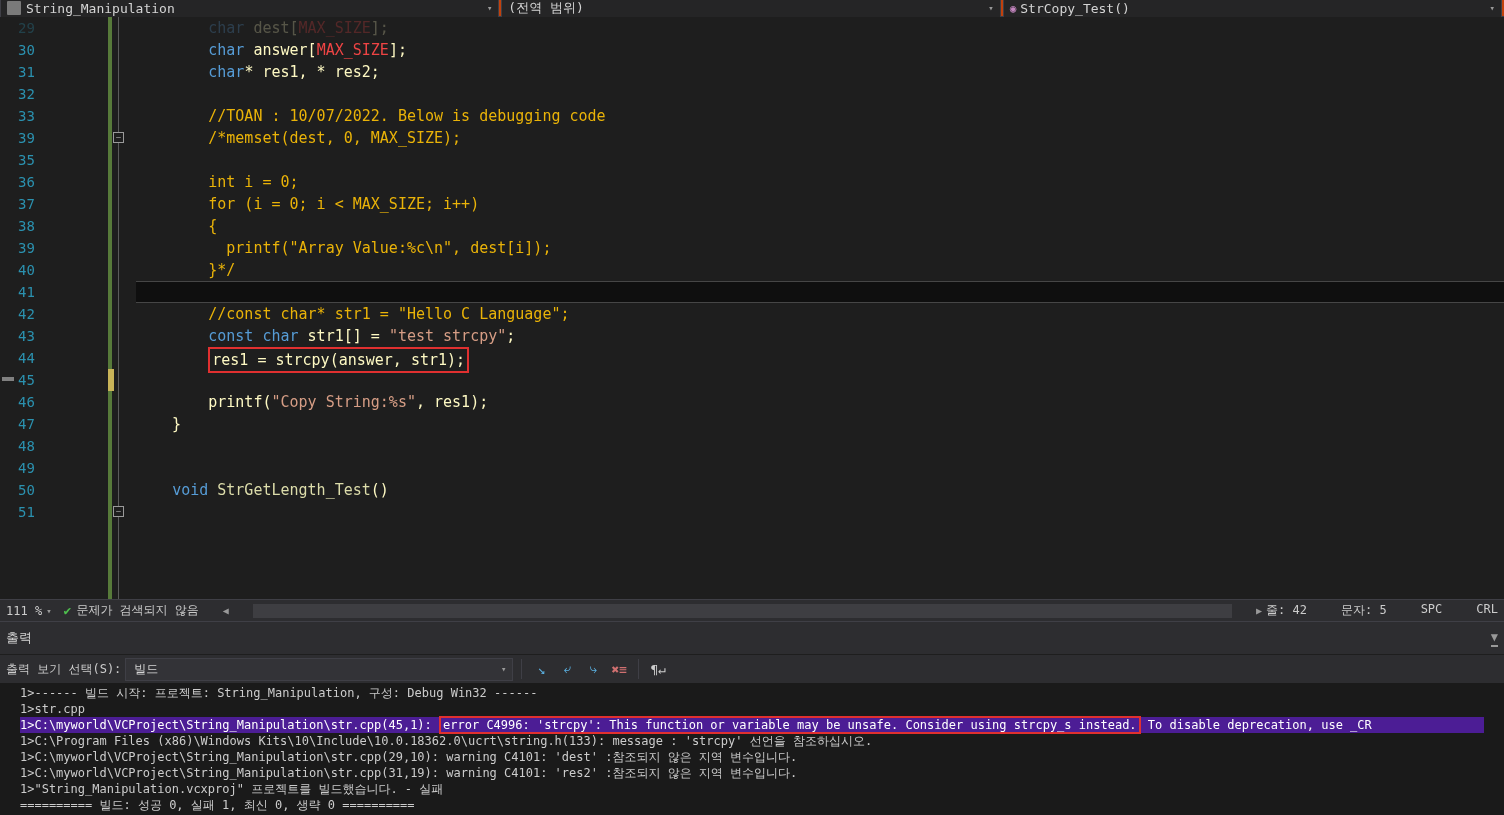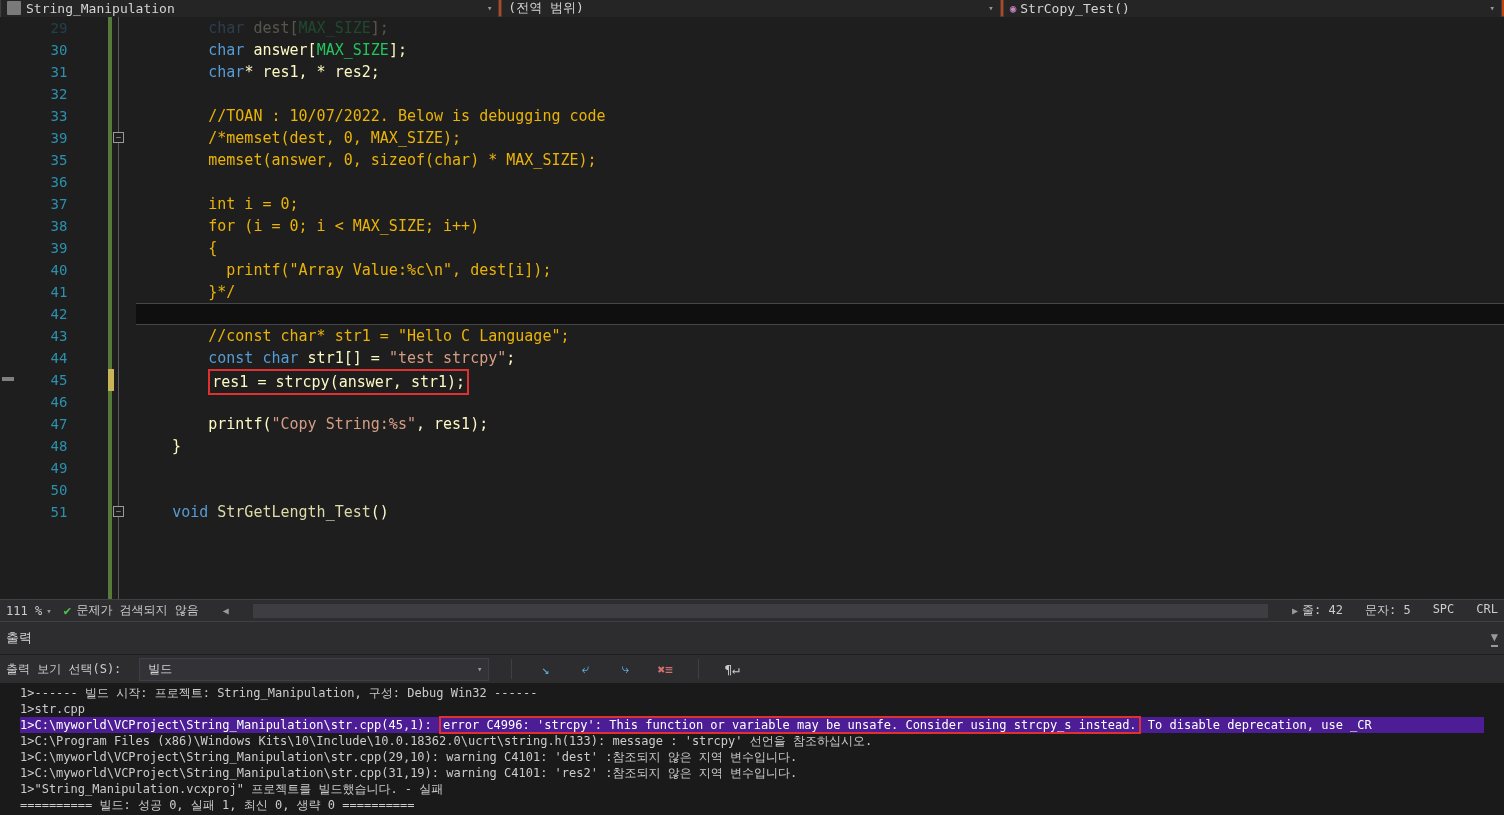--- a/index.html
+++ b/index.html
@@ -40,21 +40,21 @@
     .editor-container {
       flex: 1;
       display: flex;
       background: #1e1e1e;
       overflow: hidden;
       position: relative;
     }
     .gutter {
       width: 90px;
       background: #1e1e1e;
-      text-align: center;
+      text-align: left;
       padding-right: 8px;
       color: #2b91af;
       font-size: 14px;
       line-height: 22px;
       padding-top: 0px;
     }
     .gutter .line-num { height: 22px; }
     .code-margin {
       width: 28px;
       background: #1e1e1e;
@@ -87,21 +87,21 @@
       position: relative;
       overflow: hidden;
     }
     .code-line { height: 22px; white-space: pre; position: relative; }
     .code-line.current { background: #0f0f0f; border: 1px solid #464646; border-left: none; border-right: none; }
     .highlight-box { border: 2px solid #e03030; padding: 0 2px; display: inline-block; }
     .kw { color: #569cd6; }
     .comment { color: #eab308; }
     .string { color: #d69d85; }
     .func { color: #dcdcaa; }
-    .var { color: #22c55e; }
+    .var { color: #ef4444; }
     .text { color: #fef9c3; }
     .breakpoint-area {
       width: 18px;
       position: relative;
     }
     .marker-arrow {
       position: absolute;
       left: 2px;
       width: 12px;
       height: 4px;
@@ -111,21 +111,21 @@
       display: flex;
       background: #2d2d30;
       height: 22px;
       align-items: center;
       padding: 8px 6px;
       border-top: 1px solid #3f3f46;
       font-size: 12px;
       color: #cccccc;
     }
     .status-icon { color: #4ec04e; margin-right: 5px; font-size: 13px; }
-    .status-right { margin-left: auto; display: flex; gap: 22px; }
+    .status-right { margin-left: auto; display: flex; gap: 34px; }
     .hscroll {
       flex: 1;
       height: 14px;
       background: #3e3e42;
       margin: 0 20px;
       position: relative;
     }
     .hscroll-arrow { width: 14px; text-align: center; color: #999; font-size: 10px; }
     .output-panel {
       background: #1a1a1a;
@@ -140,30 +140,30 @@
       border-top: 1px solid #3f3f46;
       border-bottom: 1px solid #1e1e1e;
     }
     .output-pin { margin-left: auto; font-size: 12px; color: #999; border-bottom: 2px solid #999; padding-bottom: 1px; }
     .output-toolbar {
       background: #2d2d30;
       height: 28px;
       display: flex;
       align-items: center;
       padding: 0 6px;
-      gap: 18px;
+      gap: 4px;
     }
     .output-toolbar-label { font-size: 12px; color: #cccccc; }
     .output-dropdown {
       background: #333337;
       border: 1px solid #3f3f46;
       padding: 2px 40px 2px 8px;
       font-size: 12px;
       position: relative;
-      width: 350px;
+      width: 388px;
       display: flex;
       align-items: center;
     }
     .output-dropdown .dropdown-arrow { position: absolute; right: 6px; }
     .toolbar-sep { width: 1px; height: 20px; background: #3f3f46; margin: 0 4px; }
     .toolbar-btn { width: 22px; height: 22px; display: flex; align-items: center; justify-content: center; color: #cccccc; font-size: 13px; cursor: pointer; }
     .output-content {
       font-family: Consolas, monospace;
       font-size: 12px;
       line-height: 16px;
@@ -230,21 +230,20 @@
     <div class="fold-box" style="top:115px;">−</div>
     <div class="fold-box" style="top:489px;">−</div>
   </div>
   <div class="code-area" id="code-area">
       <div class="code-line" style="opacity: 0.25;"><span class="text">        </span><span class="kw">char</span><span class="text"> dest[</span><span class="var">MAX_SIZE</span><span class="text">];</span></div>
       <div class="code-line"><span class="text">        </span><span class="kw">char</span><span class="text"> answer[</span><span class="var">MAX_SIZE</span><span class="text">];</span></div>
       <div class="code-line"><span class="text">        </span><span class="kw">char</span><span class="text">* res1, * res2;</span></div>
       <div class="code-line"></div>
       <div class="code-line"><span class="text">        </span><span class="comment">//TOAN : 10/07/2022. Below is debugging code</span></div>
       <div class="code-line"><span class="text">        </span><span class="comment">/*memset(dest, 0, MAX_SIZE);</span></div>
-      <div class="code-line"><span class="text">        </span><span class="comment">memset(answer, 0, sizeof(char) * MAX_SIZE);</span></div>
       <div class="code-line"></div>
       <div class="code-line"><span class="text">        </span><span class="comment">int i = 0;</span></div>
       <div class="code-line"><span class="text">        </span><span class="comment">for (i = 0; i &lt; MAX_SIZE; i++)</span></div>
       <div class="code-line"><span class="text">        </span><span class="comment">{</span></div>
       <div class="code-line"><span class="text">          </span><span class="comment">printf("Array Value:%c\n", dest[i]);</span></div>
       <div class="code-line"><span class="text">        </span><span class="comment">}*/</span></div>
       <div class="code-line current"></div>
       <div class="code-line"><span class="text">        </span><span class="comment">//const char* str1 = "Hello C Language";</span></div>
       <div class="code-line"><span class="text">        </span><span class="kw">const</span><span class="text"> </span><span class="kw">char</span><span class="text"> str1[] = </span><span class="string">"test strcpy"</span><span class="text">;</span></div>
       <div class="code-line"><span class="text">        </span><span class="highlight-box"><span class="text">res1 = strcpy(answer, str1);</span></span></div>

